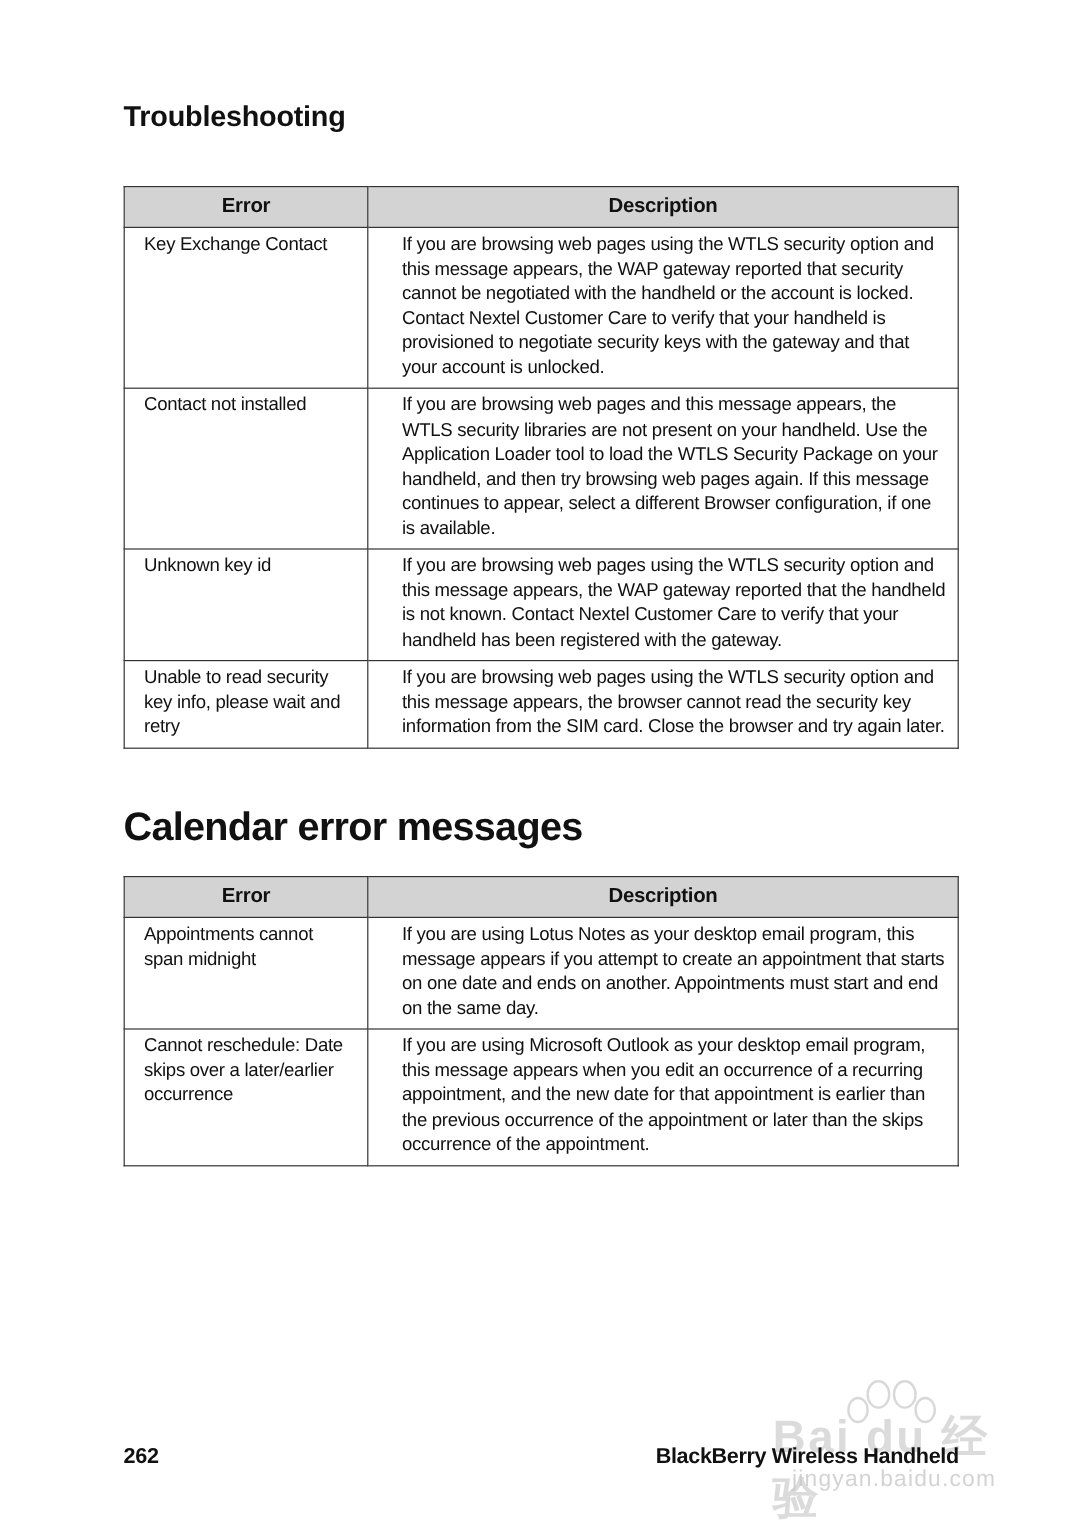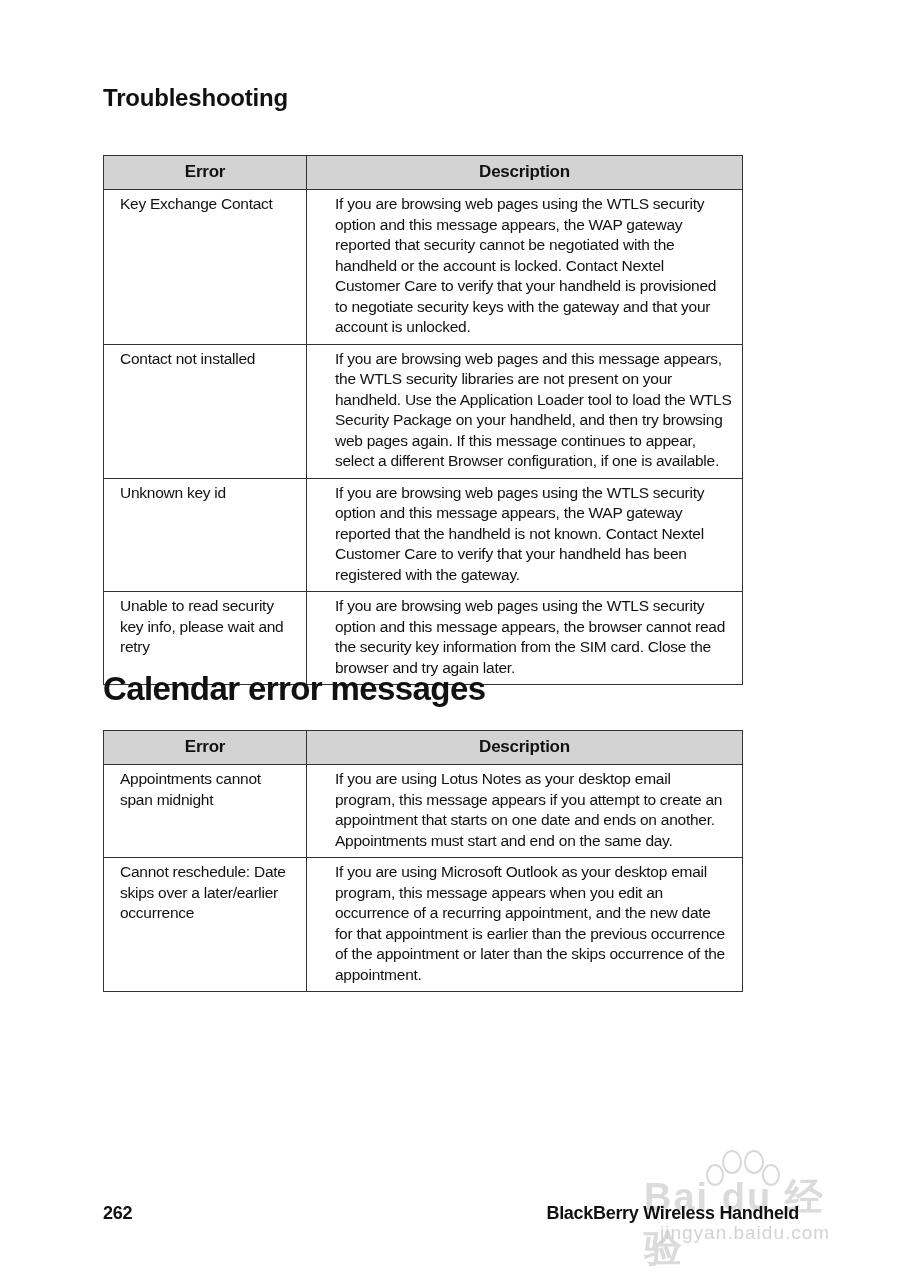--- a/index.html
+++ b/index.html
@@ -5,21 +5,21 @@
   html, body { margin: 0; padding: 0; background: #ffffff; }
   body {
     width: 902px; height: 1280px; position: relative; overflow: hidden;
     font-family: "Liberation Sans", sans-serif; color: #111;
   }
   .running-head {
     position: absolute; left: 103px; top: 84px;
     font-size: 24px; font-weight: bold; letter-spacing: -0.2px;
   }
   table.err {
-    position: absolute; left: 103px; width: 640px;
+    position: absolute; left: 103px; width: 696px;
     border-collapse: collapse; font-size: 15.5px; line-height: 20.5px;
     letter-spacing: -0.25px;
   }
   table.err th, table.err td {
     border: 1.3px solid #333; vertical-align: top; text-align: left;
   }
   table.err th {
     background: #d3d3d3; font-weight: bold; text-align: center;
     font-size: 17px; height: 33px; padding: 0; vertical-align: middle;
   }

